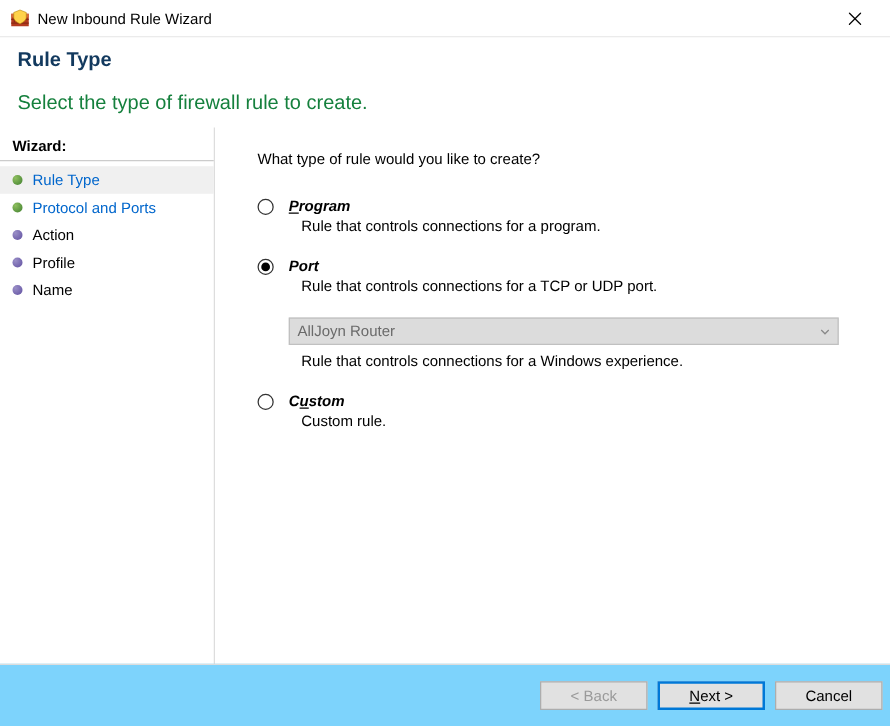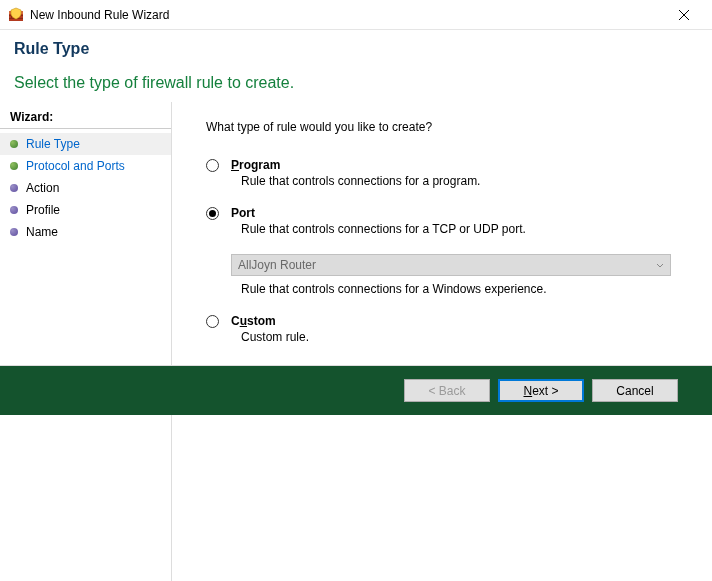--- a/index.html
+++ b/index.html
@@ -79,21 +79,21 @@
 }
 .bullet.inactive {
   background: radial-gradient(circle at 30% 30%, #9a8fc7, #5f4fa0);
 }
 .main {
   flex: 1;
   padding: 18px 24px 0 34px;
 }
 .question { font-size: 12px; margin-bottom: 24px; }
 .option-group { margin-bottom: 18px; }
-.opt-row { display: flex; align-items: flex-start; }
+.opt-row { display: flex; align-items: flex-start; font-style: italic; }
 .radio {
   width: 13px; height: 13px; border-radius: 50%;
   border: 1px solid #333;
   margin-right: 12px; margin-top: 1px;
   flex-shrink: 0;
   position: relative;
   background: #fff;
   cursor: pointer;
 }
 .radio.checked::after {
@@ -132,36 +132,36 @@
   color: #888;
 }
 .footer {
   position: absolute;
   bottom: 0; left: 0; right: 0;
   height: 50px;
   border-top: 1px solid #ddd;
   display: flex;
   align-items: center;
   justify-content: flex-end;
-  padding-right: 34px;
+  padding-right: 6px;
   gap: 8px;
-  background: #14532d;
+  background: #7dd3fc;
 }
 .btn {
   min-width: 86px;
   height: 23px;
   border: 1px solid #adadad;
   background: #e1e1e1;
   font-size: 12px;
   display: flex; align-items: center; justify-content: center;
   cursor: pointer;
 }
 .btn.disabled { color: #9a9a9a; cursor: default; }
 .btn.primary { border: 2px solid #0078d7; background: #e1e1e1; }
-.window { position: relative; width: 712px; height: 415px; }
+.window { position: relative; width: 712px; height: 581px; }
 </style>
 </head>
 <body>
 
 <div class="window">
   <div class="titlebar">
     <span class="app-icon">
       <svg width="16" height="16" viewBox="0 0 16 16">
         <rect x="1" y="4" width="14" height="10" fill="#b33a1f"></rect>
         <rect x="1" y="4" width="14" height="3" fill="#d66a3a"></rect>

